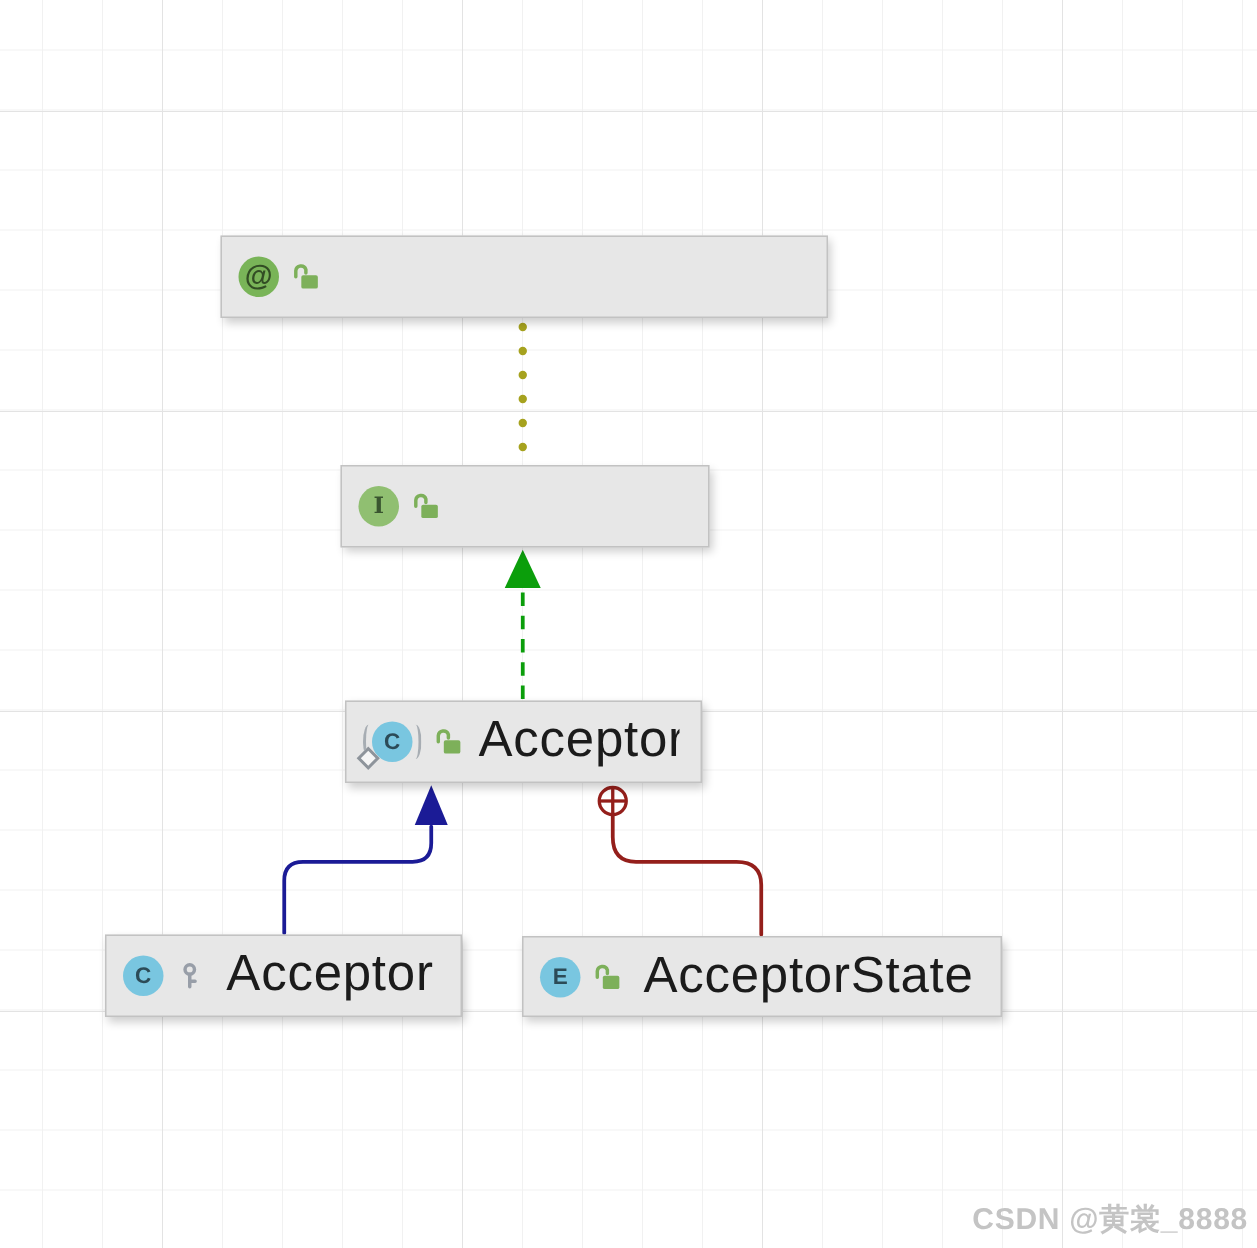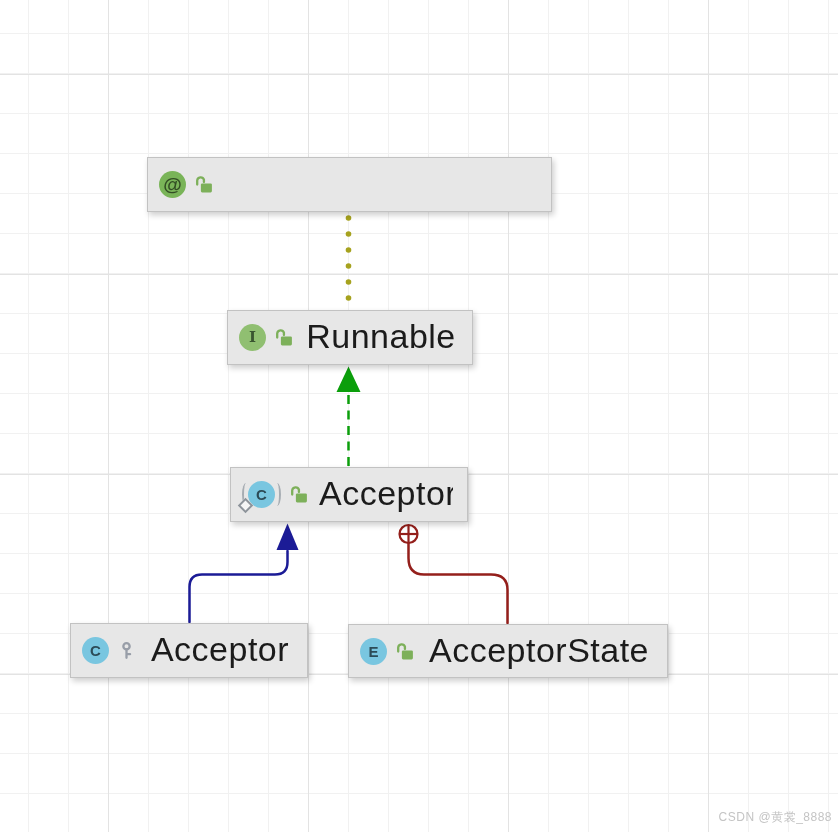--- a/index.html
+++ b/index.html
@@ -62,21 +62,21 @@
     border:2px solid #8e949b;transform:rotate(45deg);
   }
   
   .n-functional{left:147px;top:157px;width:405px;height:55px;}
   .n-runnable{left:227px;top:310px;width:246px;height:55px;}
   .n-acceptor-mid{left:230px;top:467px;width:238px;height:55px;}
   .n-acceptor-bot{left:70px;top:623px;width:238px;height:55px;}
   .n-acceptor-state{left:348px;top:624px;width:320px;height:54px;}
   .watermark{
     position:absolute;right:6px;bottom:6px;
-    font-size:12px;color:#c4c4c4;letter-spacing:0.5px;
+    font-size:20px;color:#c4c4c4;letter-spacing:0.5px;font-weight:bold;
   }
 </style>
 </head>
 <body>
 
 <div class="canvas">
 
   <svg class="edges" width="838" height="832">
 
     <g fill="#a6a21e">
@@ -123,21 +123,20 @@
   <div class="node n-runnable">
     <span class="type-icon icon-interface">
       <span class="glyph">I</span>
     </span>
     <span class="sub-icon">
       <svg width="21" height="21" viewBox="0 0 20 20">
         <path d="M4,10 V6.2 A3.3,3.3 0 0 1 10.4,5.4 V7.6" fill="none" stroke="#7db05a" stroke-width="2.2" stroke-linecap="round"></path>
         <rect x="7.5" y="9" width="10.5" height="8.5" rx="1.2" fill="#7db05a"></rect>
       </svg>
     </span>
-    <span class="label">Runnable</span>
   </div>
 
   <div class="node n-acceptor-mid">
     <span class="type-icon-wrap">
       <span class="paren paren-left"></span>
       <span class="type-icon icon-class">
         <span class="glyph">C</span>
       </span>
       <span class="paren paren-right"></span>
       <span class="diamond"></span>

